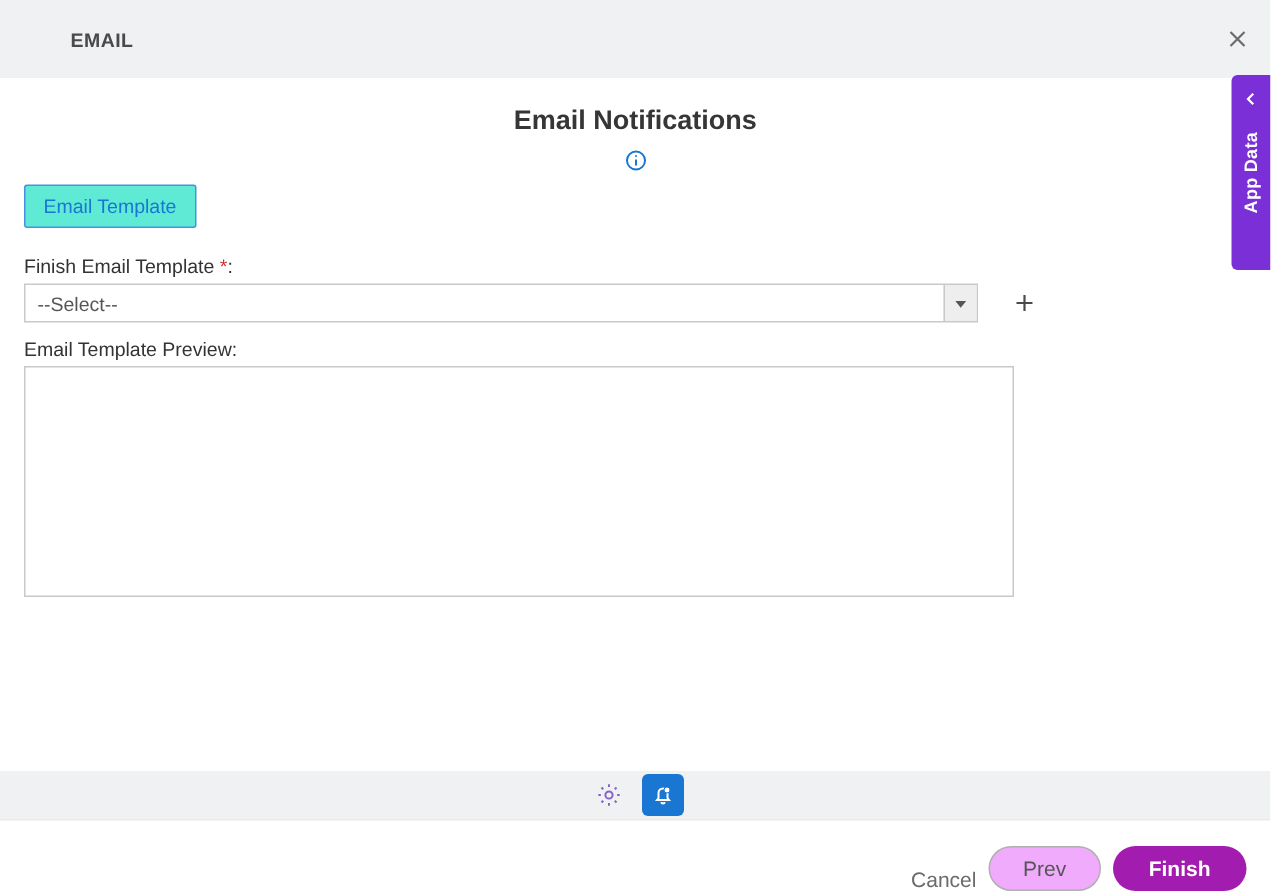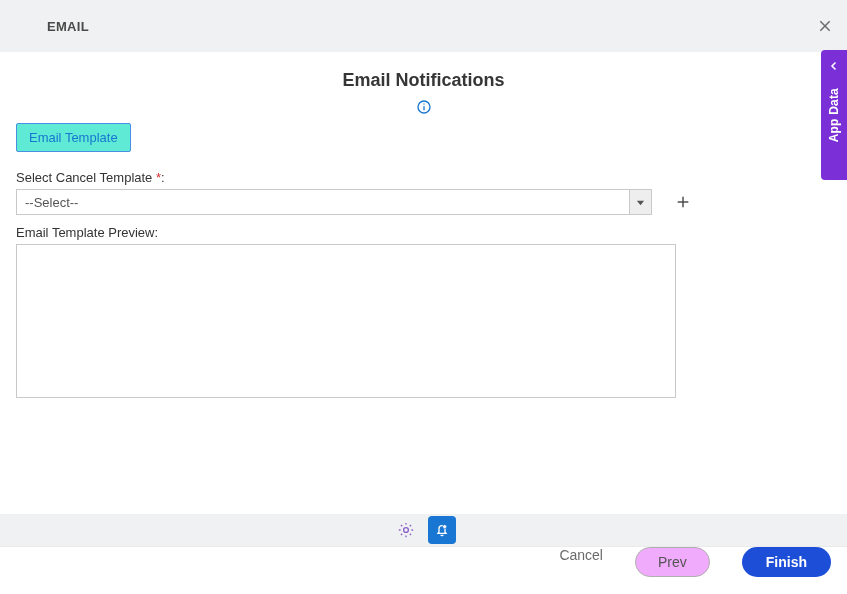--- a/index.html
+++ b/index.html
@@ -192,44 +192,44 @@
     .tool-bell { background: #1976d2; color: #fff; }
     .tool-bell svg { width: 16px; height: 16px; }
 
     .footer {
       position: absolute;
       left: 0;
       right: 0;
       bottom: 0;
       height: 48px;
       display: flex;
-      align-items: flex-start;
+      align-items: flex-end;
       justify-content: flex-end;
-      gap: 32px;
+      gap: 8px;
       padding: 0 16px;
       border-top: 1px solid #eaeaea;
       background: #fff;
     }
     .btn-link {
       color: #6b6b6b;
       font-size: 14px;
       cursor: pointer;
     }
     .btn-outline {
       border: 1px solid #b0b0b0;
       background: #f0abfc;
       color: #555;
       padding: 6px 22px;
       border-radius: 16px;
       font-size: 14px;
       cursor: pointer;
     }
     .btn-primary {
       border: none;
-      background: #1d4ed8;
+      background: #a21caf;
       color: #fff;
       padding: 7px 24px;
       border-radius: 16px;
       font-size: 14px;
       font-weight: 600;
       cursor: pointer;
     }
   </style>
 </head>
 <body>
@@ -252,21 +252,21 @@
         <circle cx="12" cy="12" r="9"></circle>
         <line x1="12" y1="11" x2="12" y2="17"></line>
         <circle cx="12" cy="7.5" r="1" fill="currentColor" stroke="none"></circle>
       </svg>
     </span>
   </div>
 
   <div class="tab">Email Template</div>
 
   <label class="field-label">
-    <span>Select Cancel Template </span><span class="required">*</span><span>:</span>
+    <span>Finish Email Template </span><span class="required">*</span><span>:</span>
   </label>
   <div class="select-row">
     <div class="select-wrapper">
       <div class="select-value">--Select--</div>
       <div class="select-caret">
         <svg viewBox="0 0 10 10">
             <polygon points="1,3 9,3 5,8"></polygon>
           </svg>
       </div>
     </div>

